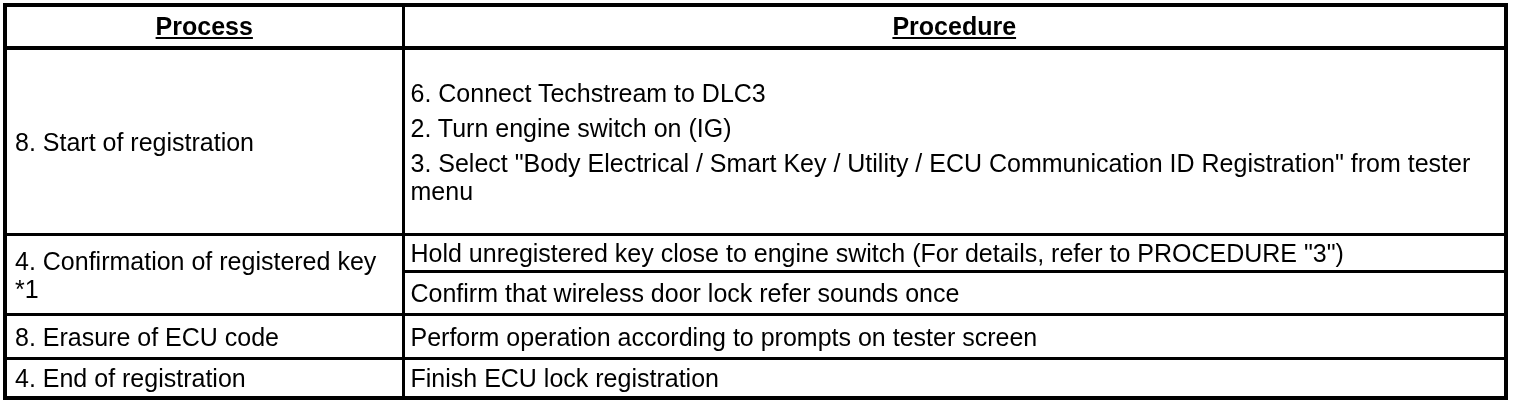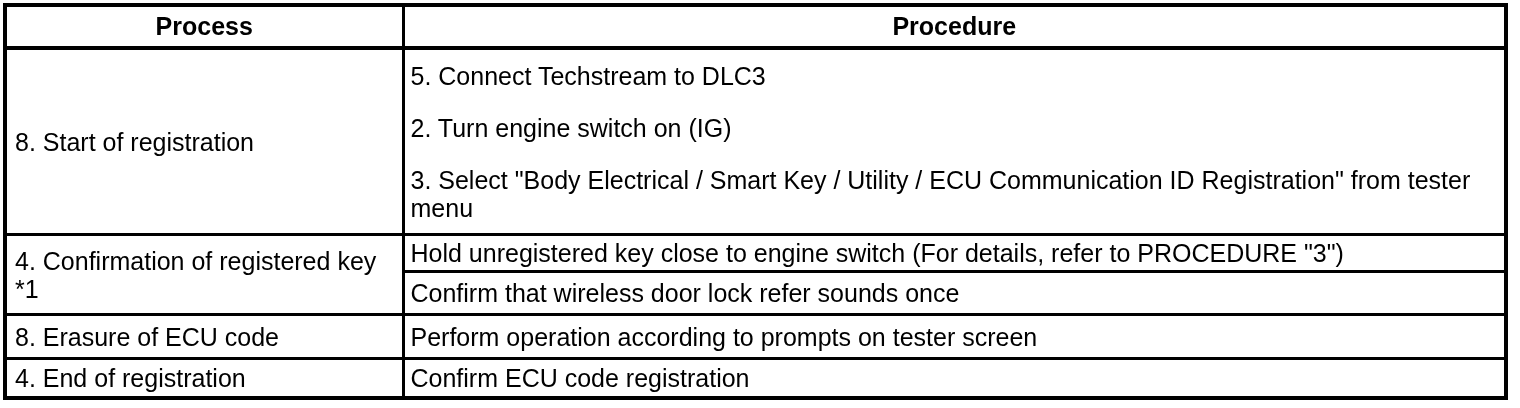--- a/index.html
+++ b/index.html
@@ -30,73 +30,74 @@
     border: 3px solid #000;
     font-size: 25px;
     overflow: hidden;
   }
   .doc-table thead th {
     border-bottom: 4px solid #000;
     font-weight: bold;
     text-align: center;
     vertical-align: middle;
     padding: 0;
+    text-decoration: underline;
   }
   .doc-table td {
     vertical-align: middle;
     text-align: left;
     line-height: 1.12;
     padding: 2px 10px 2px 6px;
   }
   .doc-table td.process-cell { padding-left: 8px; }
   tr.row-header { height: 43px; }
   tr.row-1   { height: 184px; }
   tr.row-2a  { height: 36px; }
   tr.row-2b  { height: 43px; }
   tr.row-3   { height: 43px; }
   tr.row-4   { height: 39px; margin-top: 16px; }
   .steps p { margin: 0; }
-  .steps p + p { margin-top: 24px; }
+  .steps p + p { margin-top: 7px; }
   .process-line { display: block; }
 </style>
 </head>
 <body>
 
 <table class="doc-table">
   <colgroup>
     <col style="width:398px">
     <col>
   </colgroup>
   <thead>
     <tr class="row-header">
       <th>Process</th>
       <th>Procedure</th>
     </tr>
   </thead>
   <tbody>
     <tr class="row-1">
       <td class="process-cell">8. Start of registration</td>
       <td class="procedure-cell steps">
-        <p>5. Connect Techstream to DLC3</p>
+        <p>6. Connect Techstream to DLC3</p>
         <p>2. Turn engine switch on (IG)</p>
         <p>3. Select "Body Electrical / Smart Key / Utility / ECU Communication ID Registration" from tester menu</p>
       </td>
     </tr>
     <tr class="row-2a">
       <td class="process-cell" rowspan="2">
         <span class="process-line">4. Confirmation of registered key</span>
         <span class="process-line">*1</span>
       </td>
       <td class="procedure-cell">Hold unregistered key close to engine switch (For details, refer to PROCEDURE "3")</td>
     </tr>
     <tr class="row-2b">
       <td class="procedure-cell">Confirm that wireless door lock refer sounds once</td>
     </tr>
     <tr class="row-3">
       <td class="process-cell">8. Erasure of ECU code</td>
       <td class="procedure-cell">Perform operation according to prompts on tester screen</td>
     </tr>
     <tr class="row-4">
       <td class="process-cell">4. End of registration</td>
-      <td class="procedure-cell">Confirm ECU code registration</td>
+      <td class="procedure-cell">Finish ECU lock registration</td>
     </tr>
   </tbody>
 </table>
 
 </body></html>

